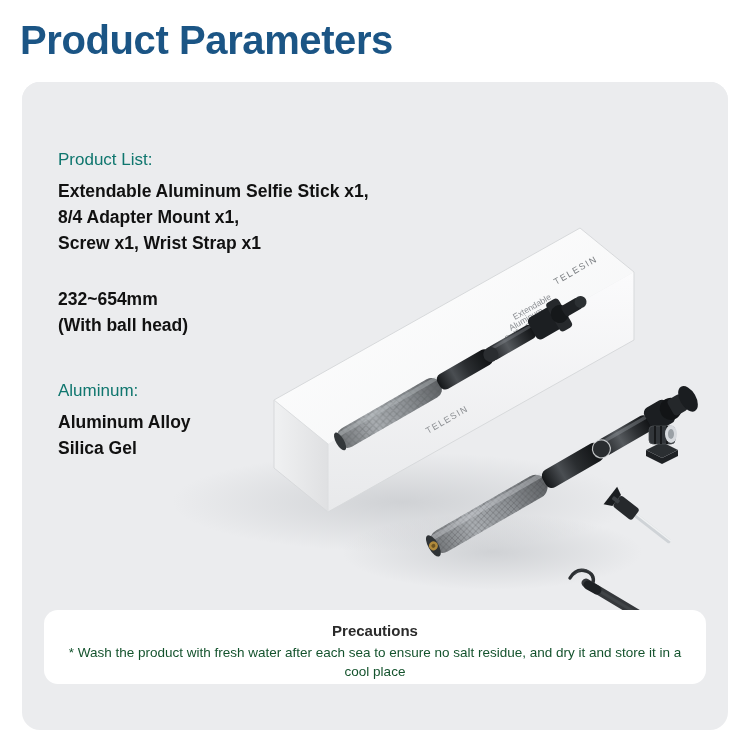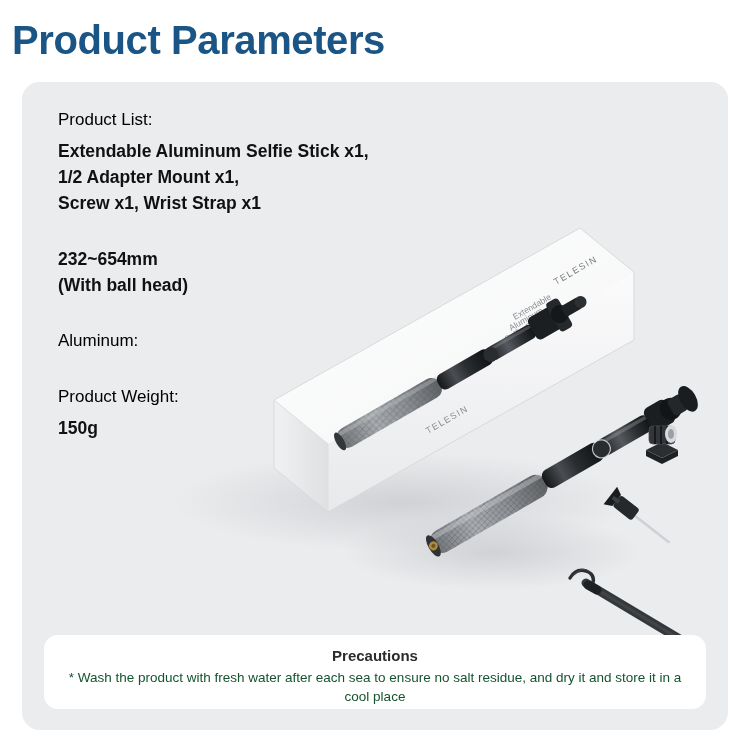--- a/index.html
+++ b/index.html
@@ -10,21 +10,21 @@
     width: 750px;
     height: 750px;
     background: #ffffff;
     font-family: "Liberation Sans", sans-serif;
     overflow: hidden;
     position: relative;
   }
 
   #page-title {
     position: absolute;
-    left: 12px;
+    left: 20px;
     top: 16px;
     font-size: 40px;
     font-weight: bold;
     color: #1b5585;
     letter-spacing: -0.4px;
     line-height: 48px;
     white-space: nowrap;
   }
 
   #spec-card {
@@ -53,40 +53,41 @@
   
   #spec-list {
     position: absolute;
     left: 36px;
     top: 25px;
     width: 420px;
   }
   .spec-group { margin-bottom: 22px; }
   .spec-label {
     font-size: 17px;
-    color: #000000;
+    color: #0f766e;
     line-height: 26px;
     margin-bottom: 5px;
+    margin-top: 40px;
   }
   .spec-value {
     font-size: 17.5px;
     font-weight: bold;
     color: #111111;
     line-height: 26px;
     white-space: pre-line;
   }
   .g2 { margin-top: 30px; }
   .g3 { margin-top: 30px; }
   .g4 { margin-top: 30px; }
 
   
   #precautions-box {
     position: absolute;
     left: 22px;
-    top: 553px;
+    top: 528px;
     width: 662px;
     height: 74px;
     background: #ffffff;
     border-radius: 14px;
     box-sizing: border-box;
     padding: 10px 18px 0 18px;
     text-align: center;
   }
   #precautions-title {
     font-size: 15px;
@@ -247,37 +248,35 @@
         <path d="M566 503 L575 508" stroke="#1e2124" stroke-width="9" stroke-linecap="round"></path>
       </g>
     </svg>
   </div>
 
   <div id="spec-list">
 
     <div class="spec-group">
       <div class="spec-label">Product List:</div>
       <div class="spec-value">Extendable Aluminum Selfie Stick x1,
-1/2 Adapter Mount x1,
+8/4 Adapter Mount x1,
 Screw x1, Wrist Strap x1</div>
     </div>
 
     <div class="spec-group g2">
       <div class="spec-value">232~654mm
 (With ball head)</div>
     </div>
 
     <div class="spec-group g3">
       <div class="spec-label">Aluminum:</div>
+      <div class="spec-value">Aluminum Alloy
+Silica Gel</div>
     </div>
 
-    <div class="spec-group g4">
-      <div class="spec-label">Product Weight:</div>
-      <div class="spec-value">150g</div>
-    </div>
 
   </div>
 
   <div id="precautions-box">
     <div id="precautions-title">Precautions</div>
     <div id="precautions-text">* Wash the product with fresh water after each sea to ensure no salt residue, and dry it and store it in a cool place</div>
   </div>
 
 </div>
 

